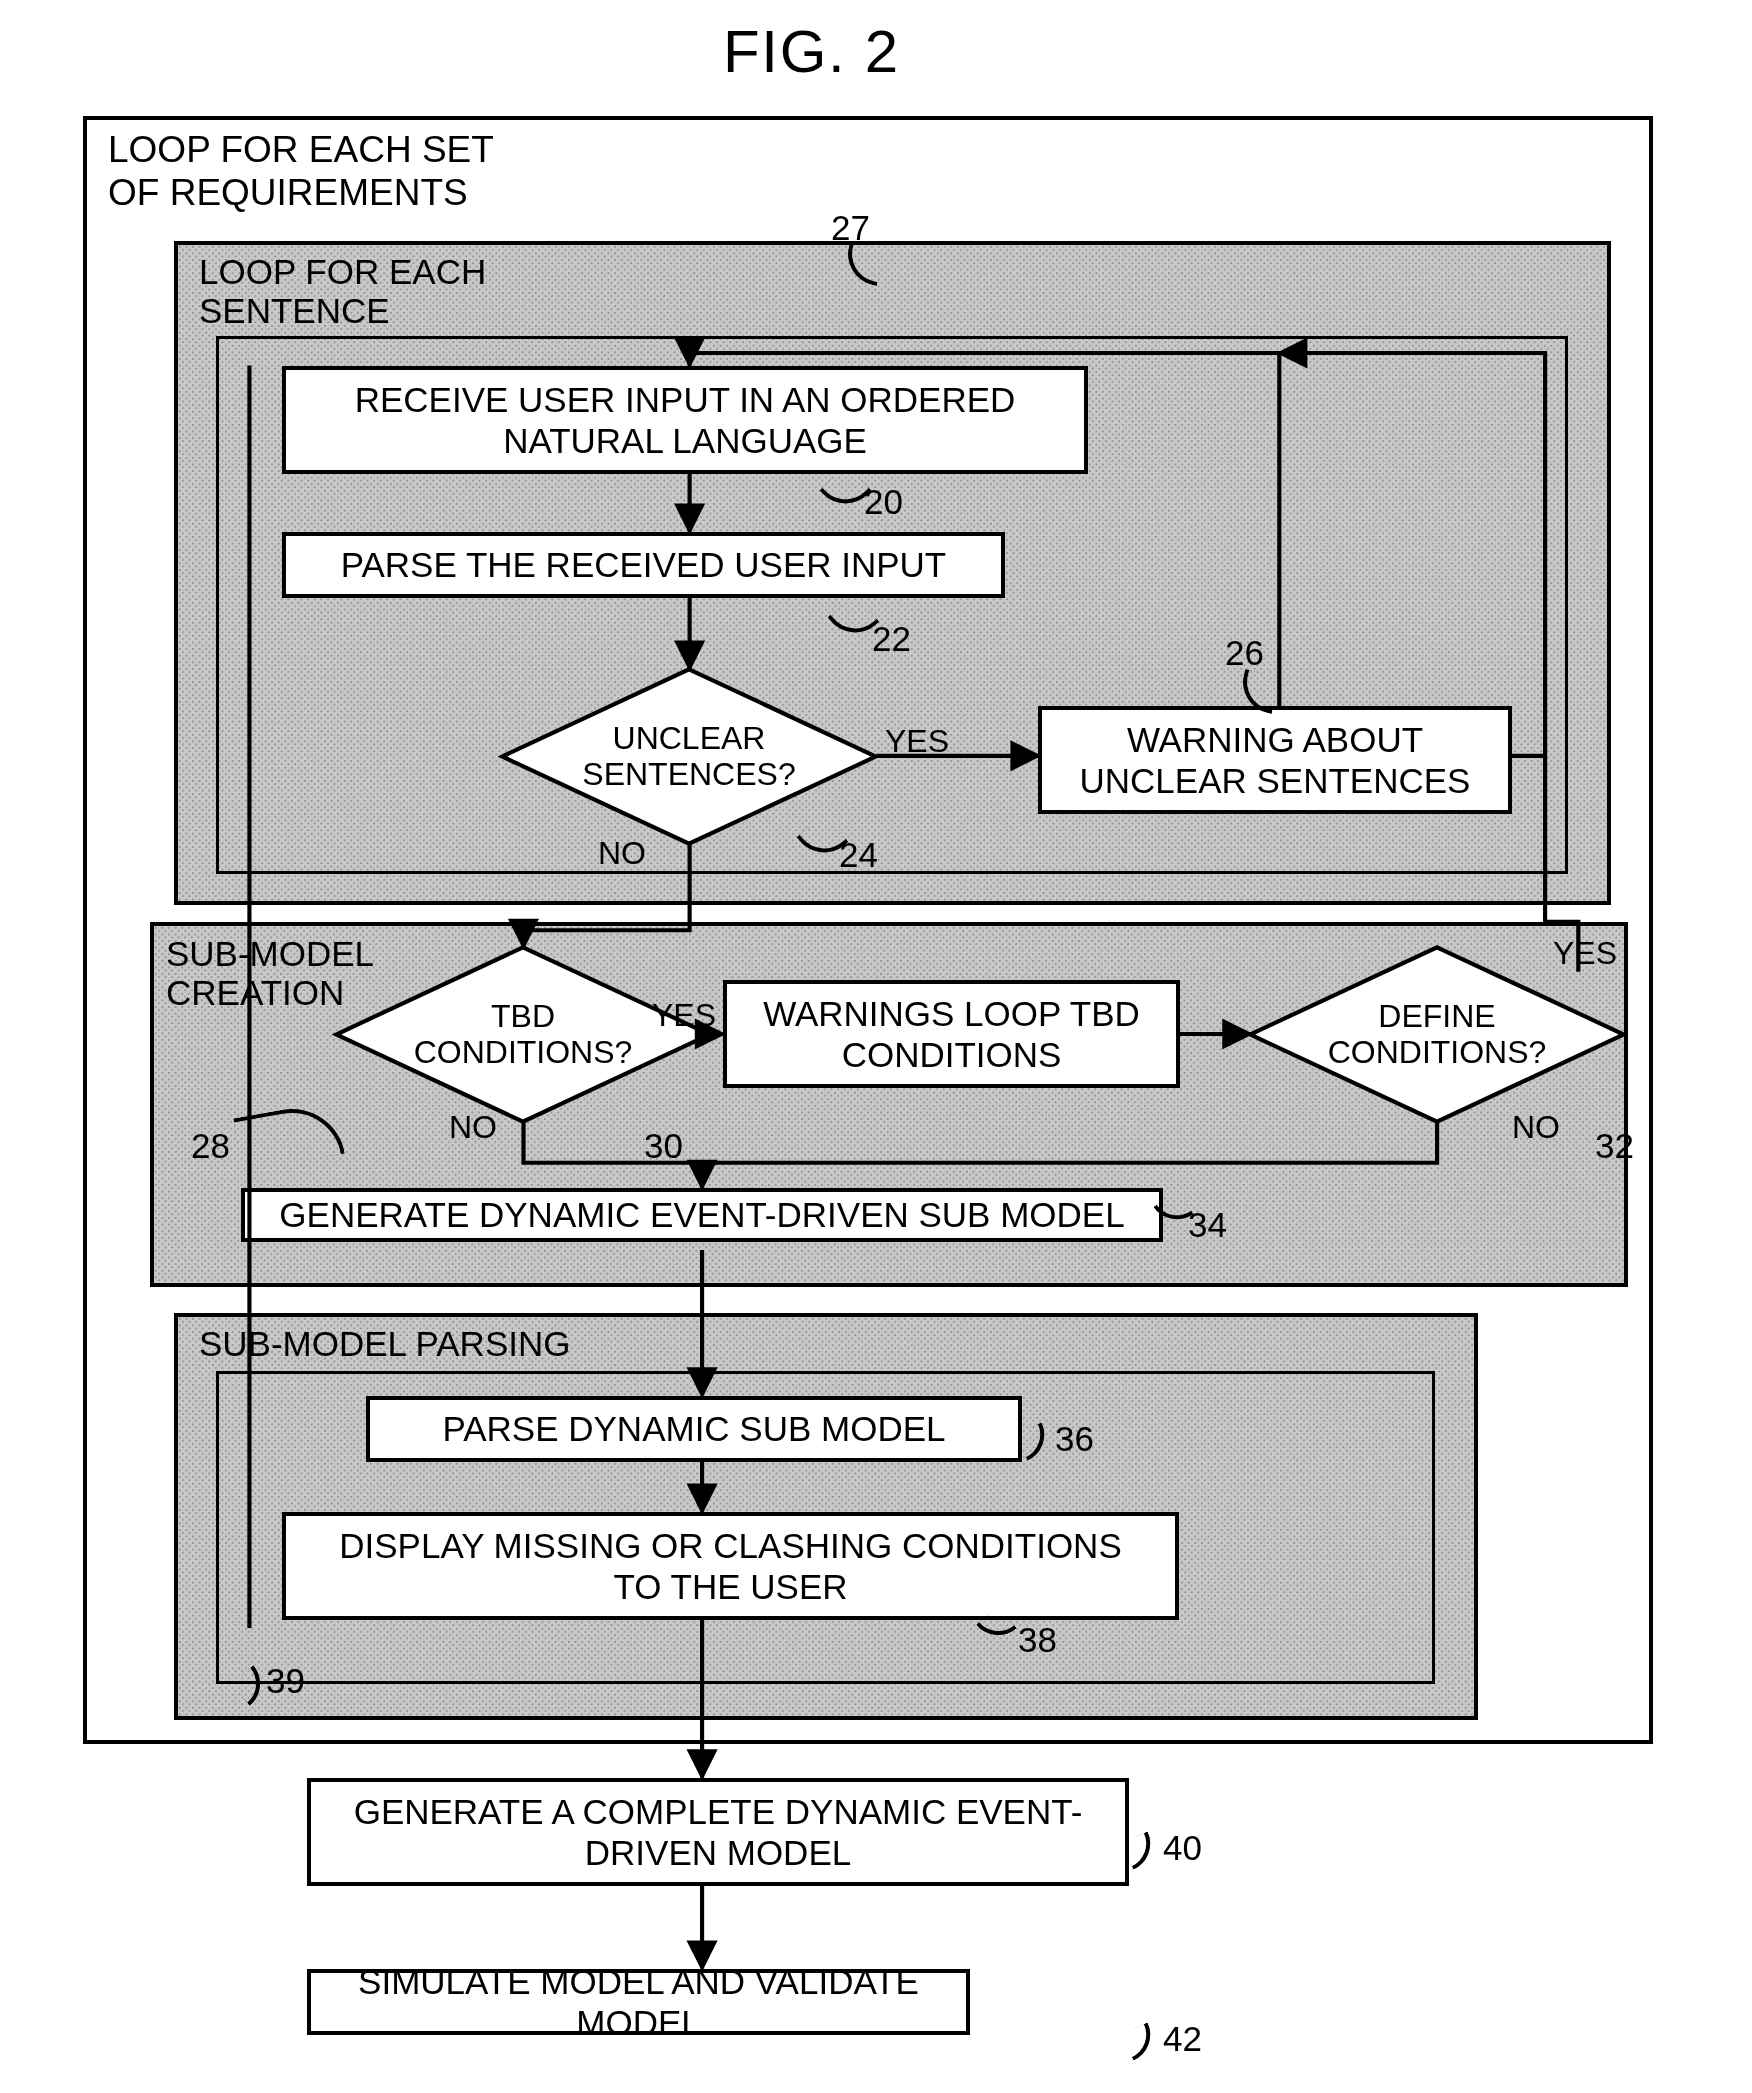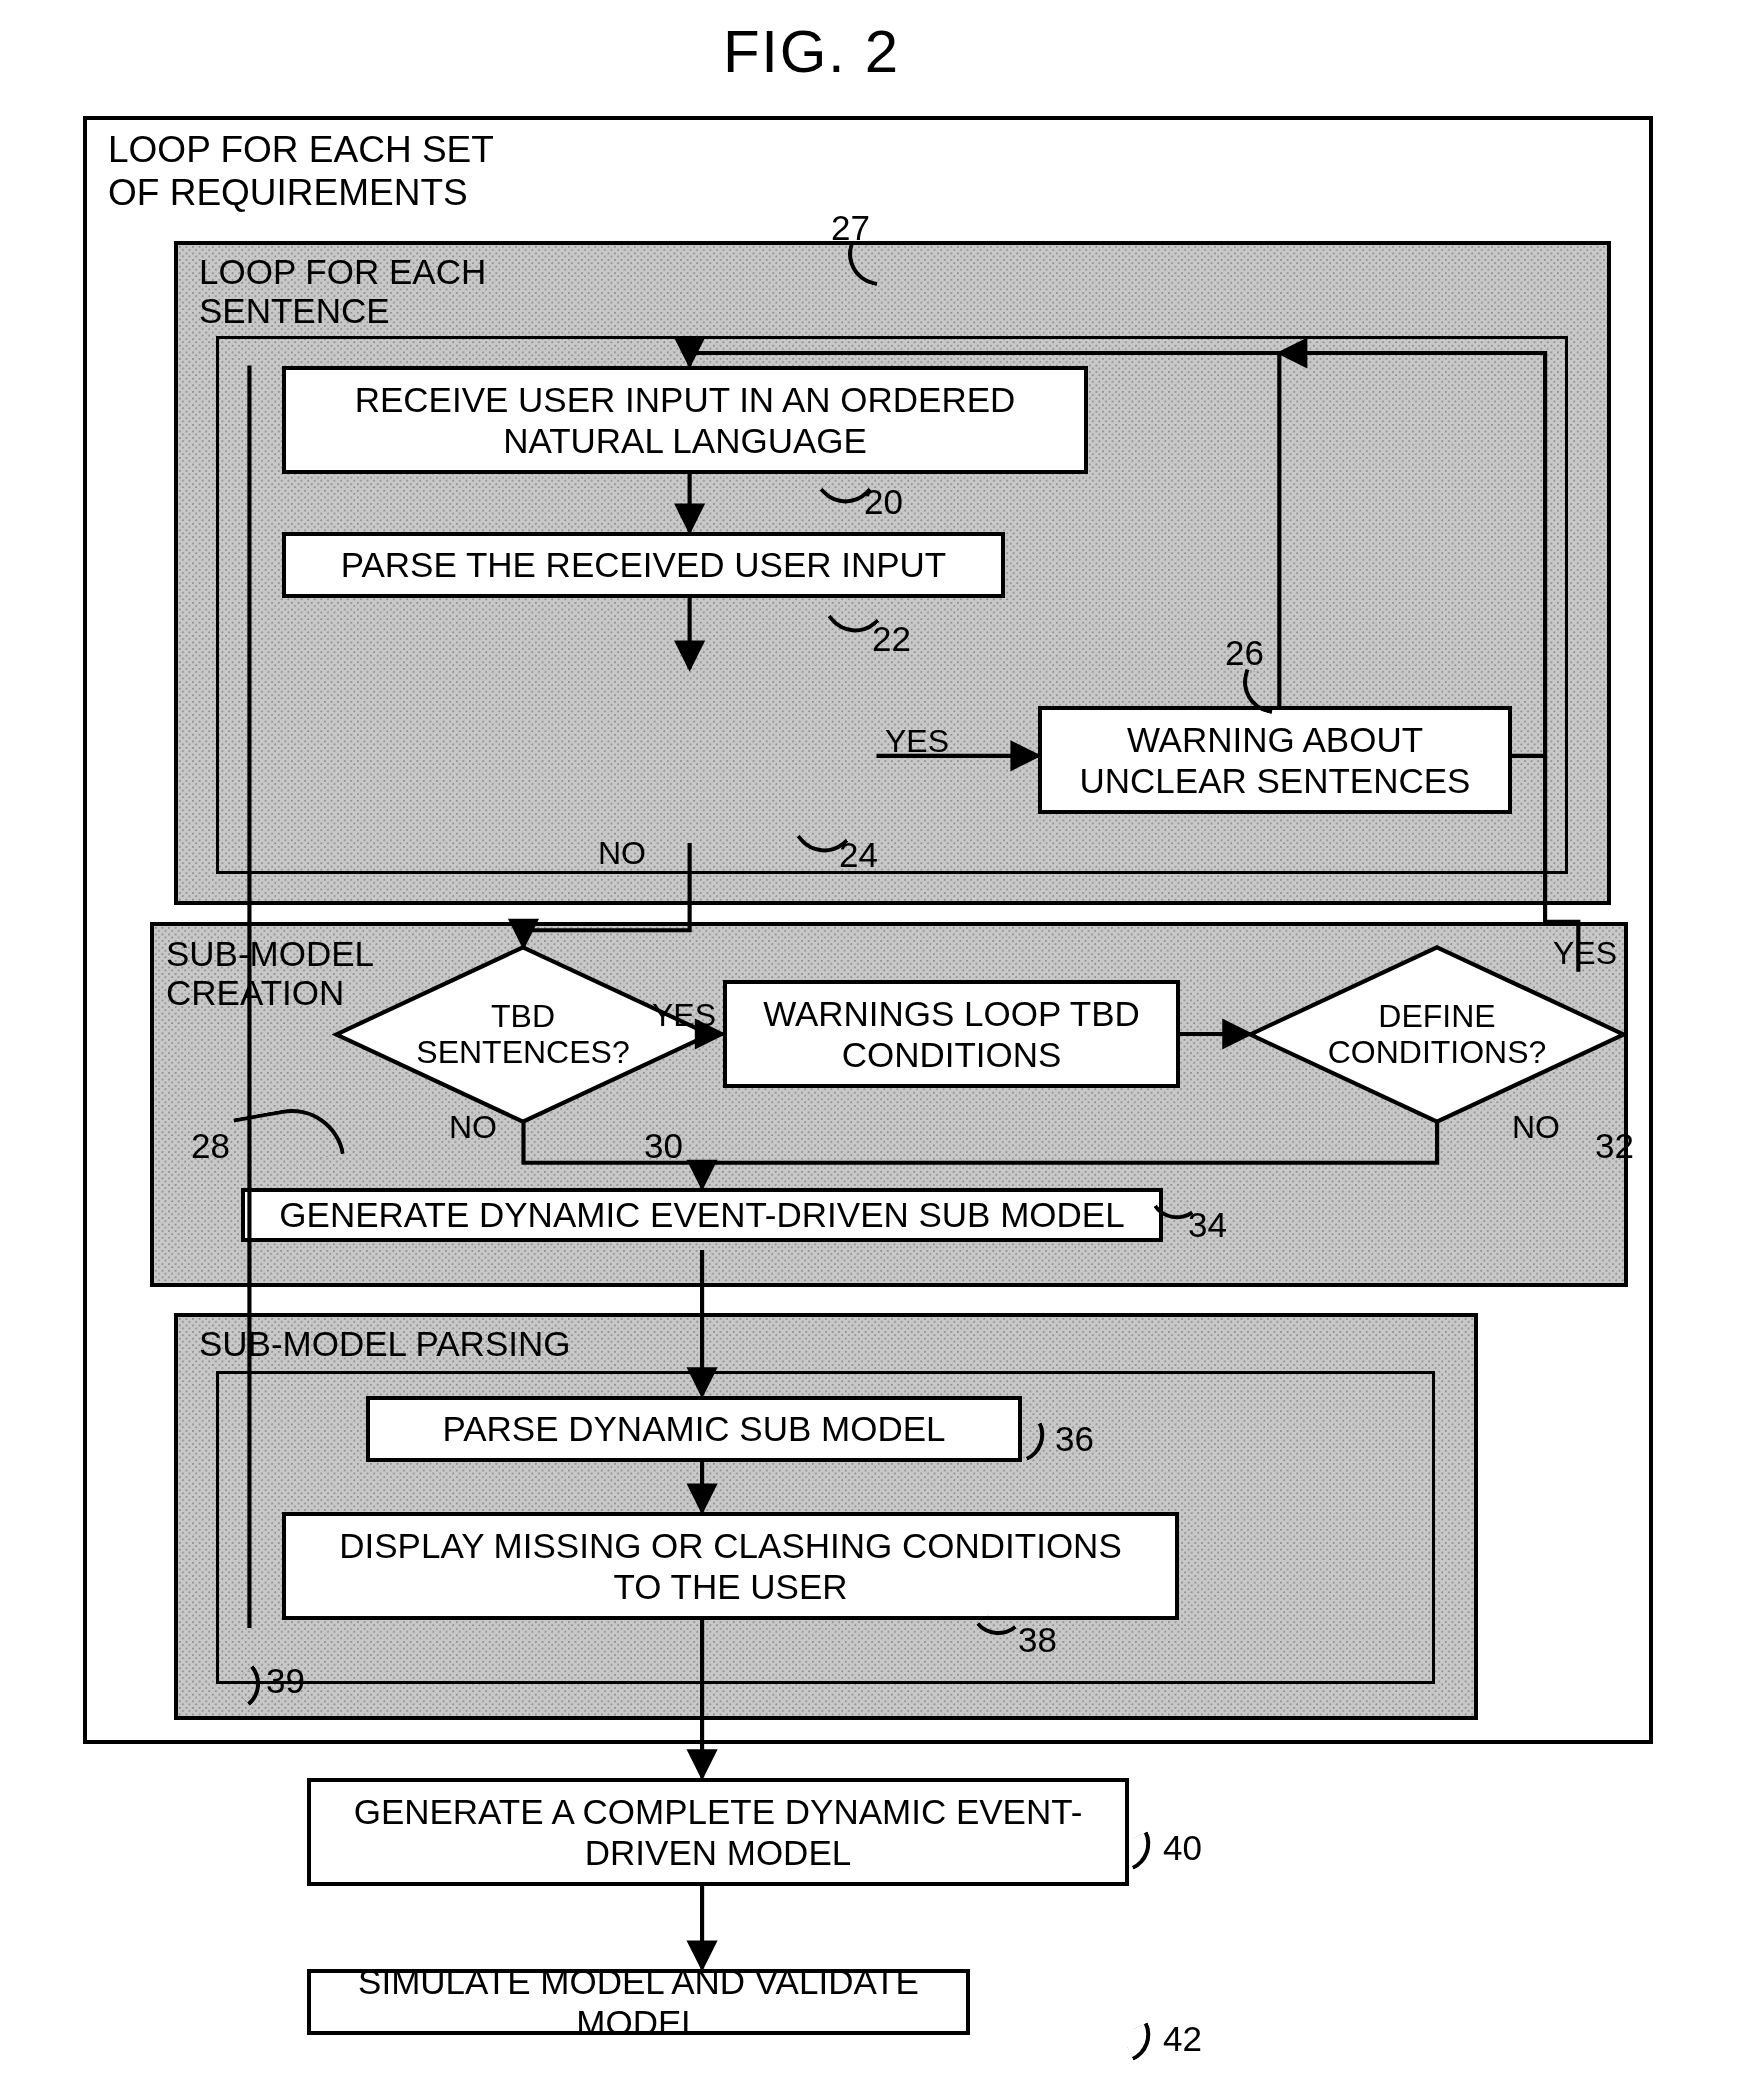--- a/index.html
+++ b/index.html
@@ -155,28 +155,37 @@
 
   <div class="proc-box" style="left:307px; top:1778px; width:822px; height:108px;">
     <span style="white-space:pre;">GENERATE A COMPLETE DYNAMIC EVENT-
 DRIVEN MODEL</span>
   </div>
 
   <div class="proc-box" style="left:307px; top:1969px; width:663px; height:66px;">
     <span>SIMULATE MODEL AND VALIDATE MODEL</span>
   </div>
 
+  <div class="decision" style="left:498px; top:665px; width:382px; height:183px;">
+    <svg width="382" height="183" viewBox="0 0 460 220">
+      <polygon points="230,5 455,110 230,215 5,110" fill="#fff" stroke="#000" stroke-width="5"></polygon>
+    </svg>
+    <div class="dlabel">
+        <span style="white-space:pre;">UNCLEAR
+SENTENCES?</span>
+      </div>
+  </div>
 
   <div class="decision" style="left:332px; top:943px; width:382px; height:183px;">
     <svg width="382" height="183" viewBox="0 0 460 220">
       <polygon points="230,5 455,110 230,215 5,110" fill="#fff" stroke="#000" stroke-width="5"></polygon>
     </svg>
     <div class="dlabel">
         <span style="white-space:pre;">TBD
-SENTENCES?</span>
+CONDITIONS?</span>
       </div>
   </div>
 
   <div class="decision" style="left:1246px; top:943px; width:382px; height:183px;">
     <svg width="382" height="183" viewBox="0 0 460 220">
       <polygon points="230,5 455,110 230,215 5,110" fill="#fff" stroke="#000" stroke-width="5"></polygon>
     </svg>
     <div class="dlabel">
         <span style="white-space:pre;">DEFINE
 CONDITIONS?</span>

